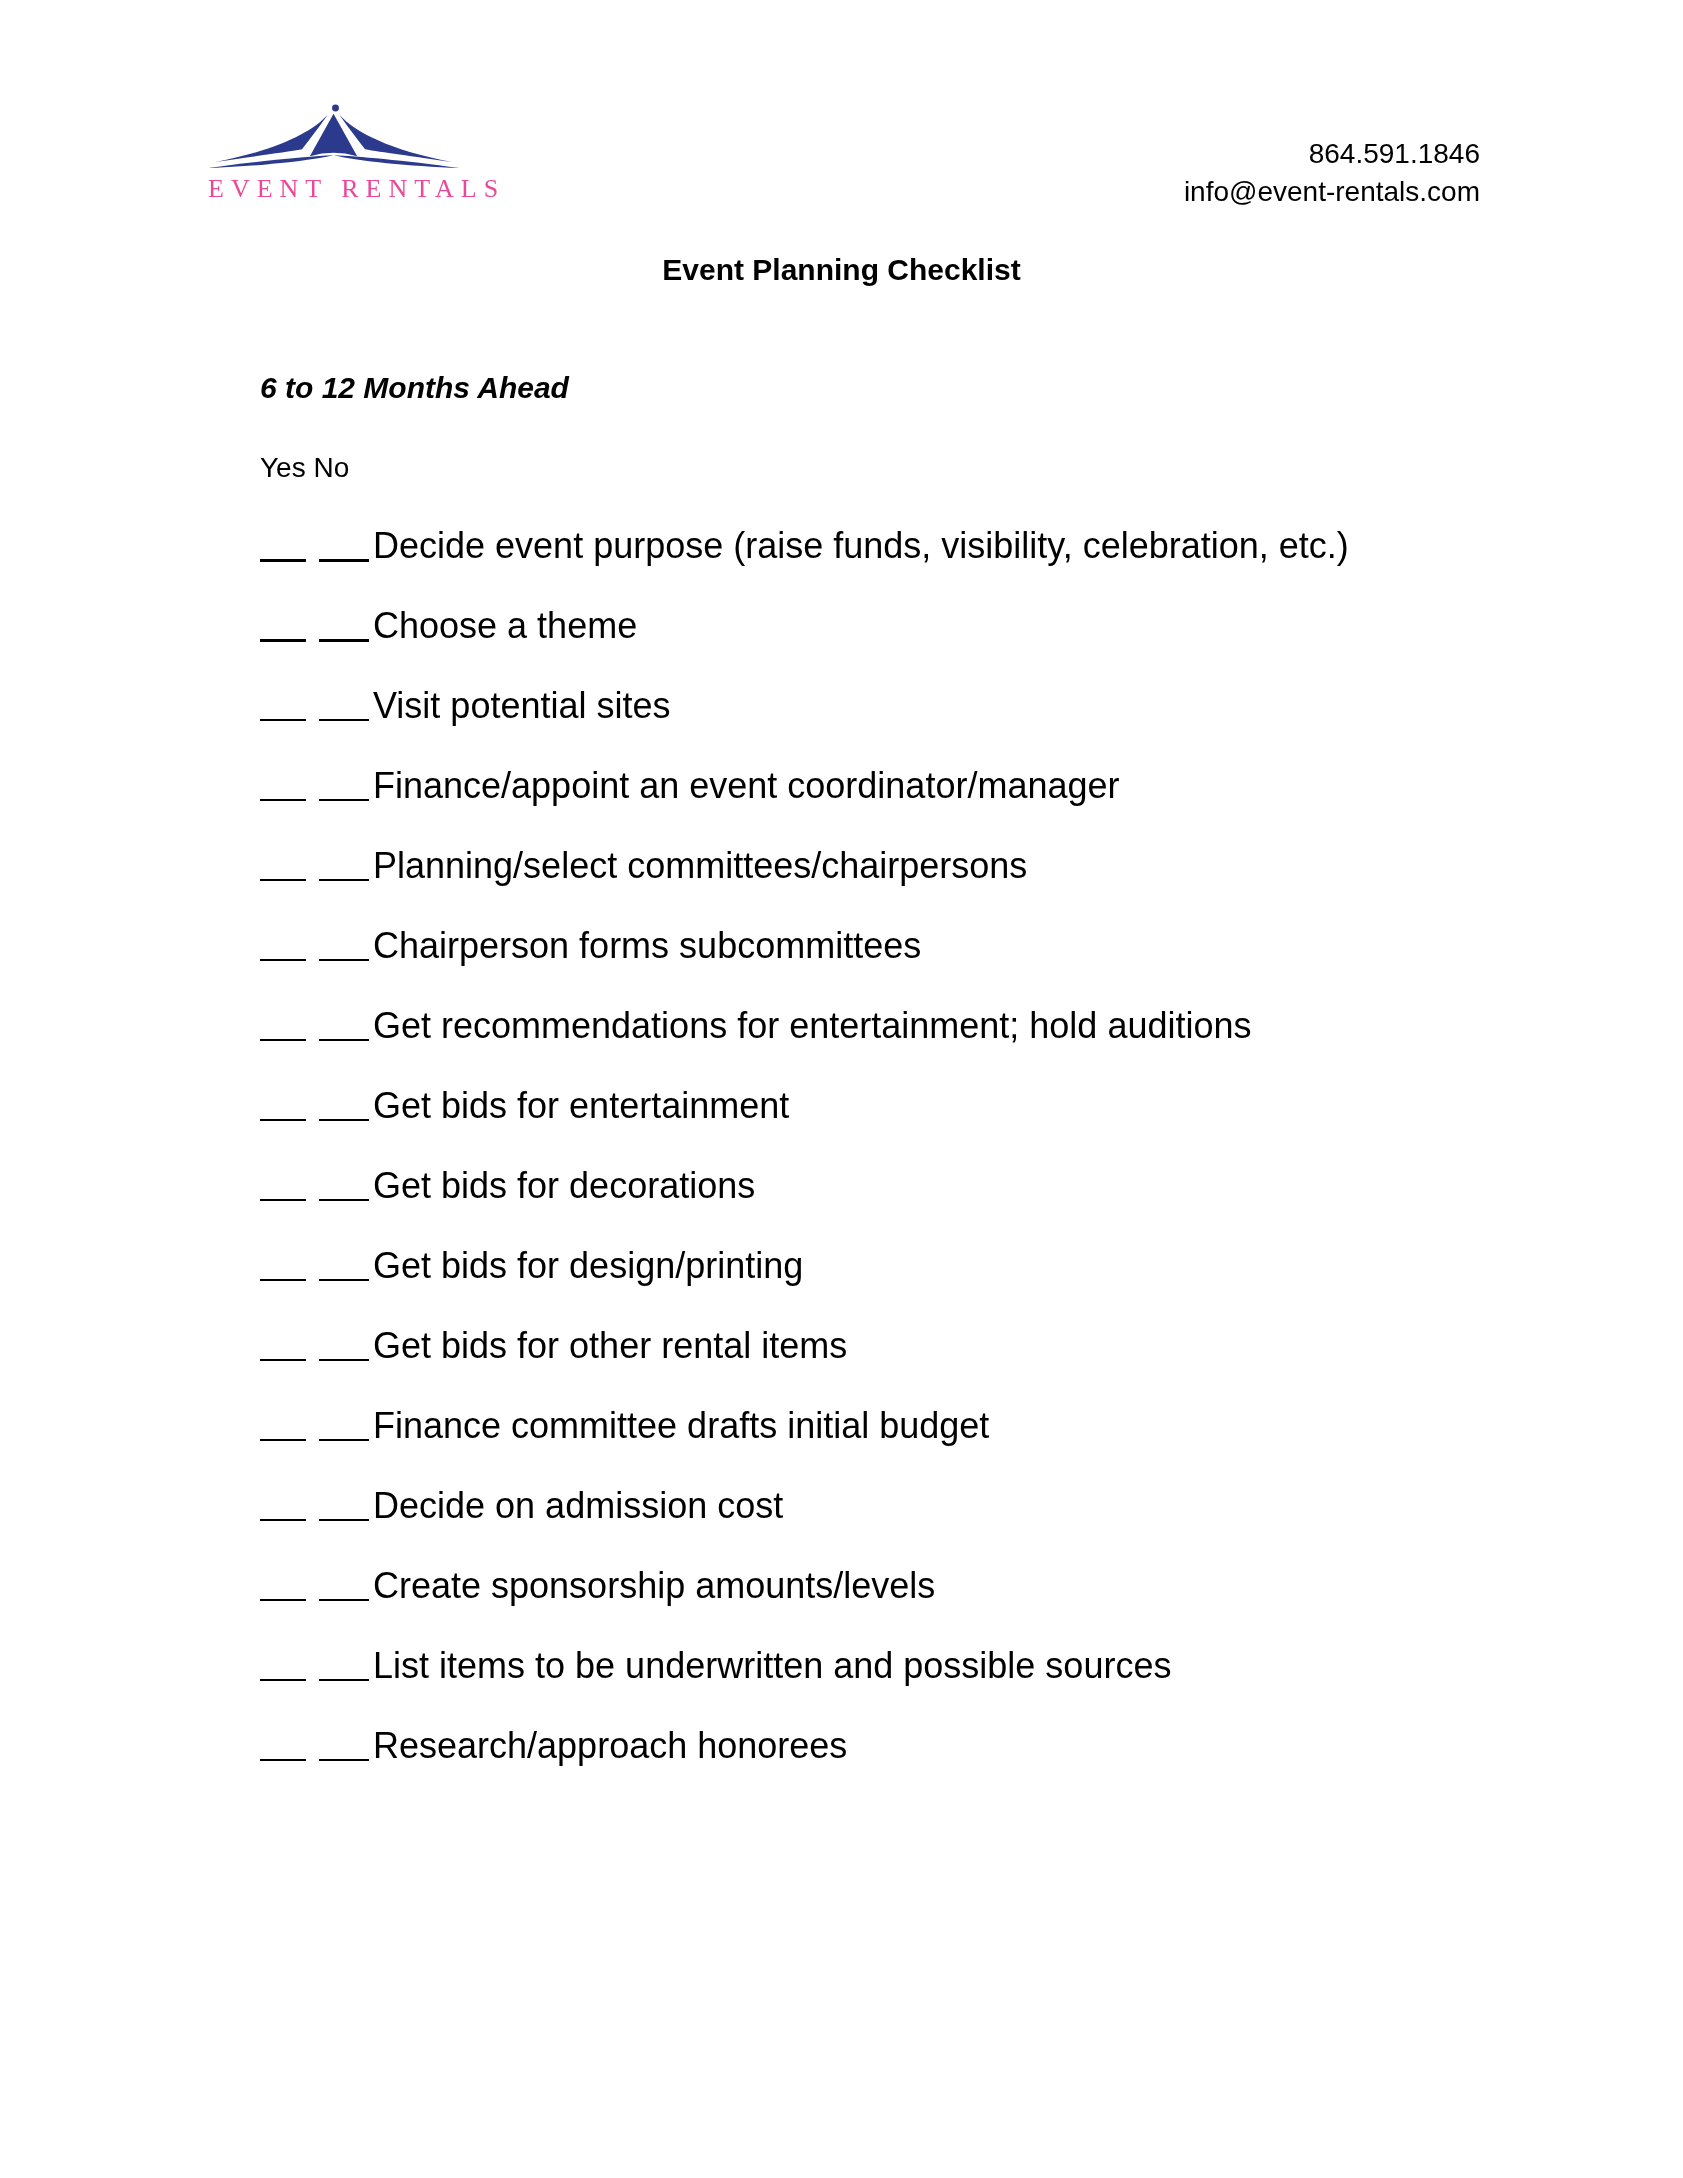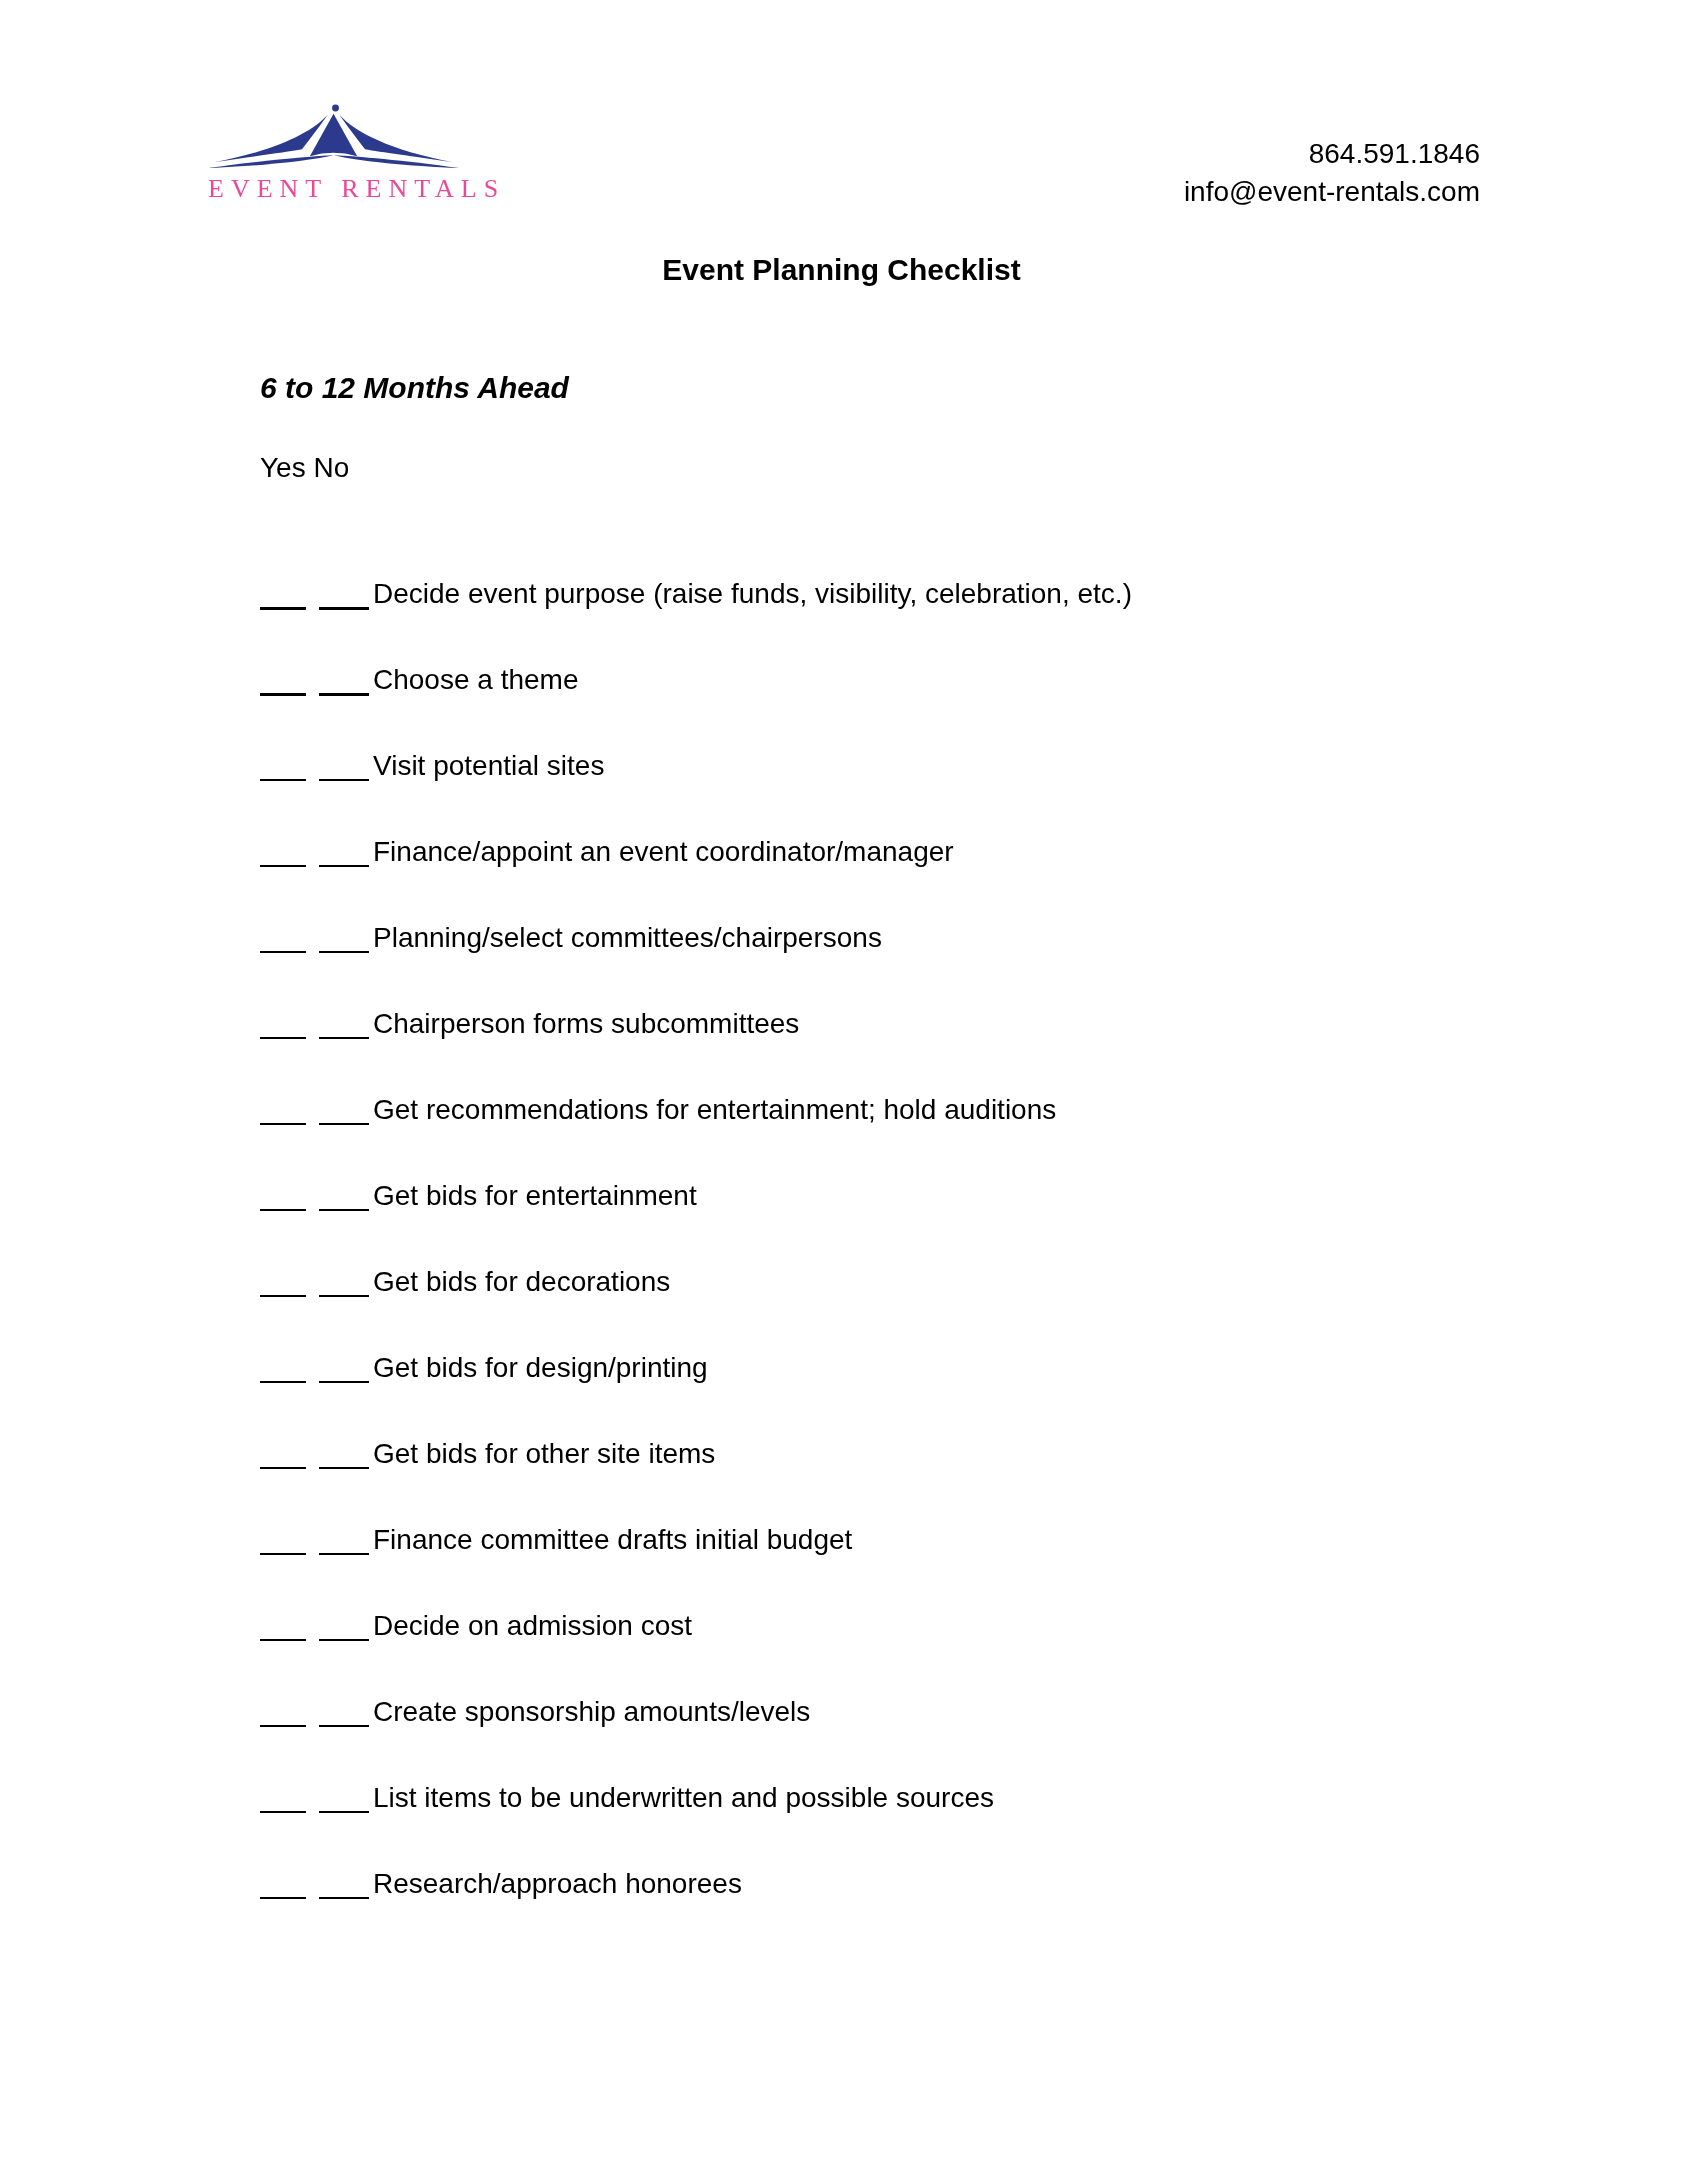--- a/index.html
+++ b/index.html
@@ -69,24 +69,23 @@
   .checklist {
     position: absolute;
     top: 527px; left: 260px;
     width: 1228px;
   }
   .row {
     display: flex;
     align-items: flex-end;
     height: 38px;
     margin-bottom: 42px;
-    font-size: 28px;
+    font-size: 36px;
     line-height: 38px;
     white-space: nowrap;
-    margin-top: 48px;
   }
   .blank {
     display: inline-block;
     height: 0;
     border-bottom: 2px solid #000;
     margin-bottom: 4px;
   }
   .blank.yes { width: 46px; margin-right: 13px; }
   .blank.no  { width: 50px; margin-right: 4px; }
   .row.bold-blanks .blank { border-bottom-width: 3px; margin-bottom: 3px; }
@@ -178,21 +177,21 @@
 
   <div class="row">
     <span class="blank yes"></span>
     <span class="blank no"></span>
     <span class="label">Get bids for design/printing</span>
   </div>
 
   <div class="row">
     <span class="blank yes"></span>
     <span class="blank no"></span>
-    <span class="label">Get bids for other site items</span>
+    <span class="label">Get bids for other rental items</span>
   </div>
 
   <div class="row">
     <span class="blank yes"></span>
     <span class="blank no"></span>
     <span class="label">Finance committee drafts initial budget</span>
   </div>
 
   <div class="row">
     <span class="blank yes"></span>

